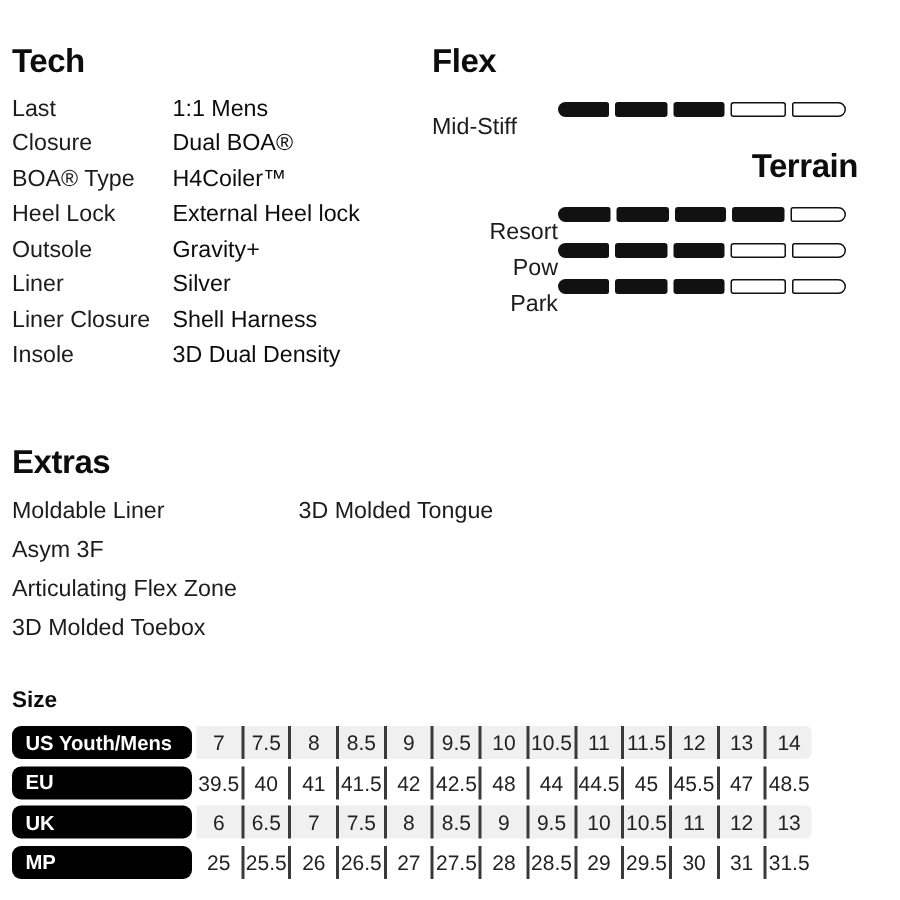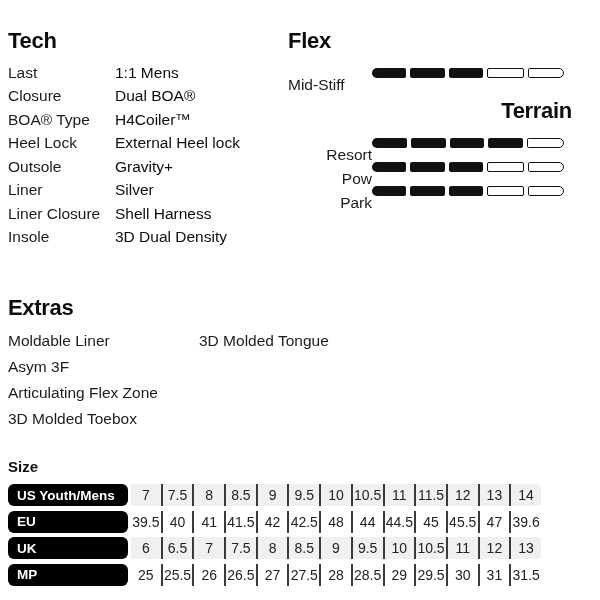--- a/index.html
+++ b/index.html
@@ -224,21 +224,21 @@
             <div class="size-cell">41</div>
             <div class="size-cell">41.5</div>
             <div class="size-cell">42</div>
             <div class="size-cell">42.5</div>
             <div class="size-cell">48</div>
             <div class="size-cell">44</div>
             <div class="size-cell">44.5</div>
             <div class="size-cell">45</div>
             <div class="size-cell">45.5</div>
             <div class="size-cell">47</div>
-            <div class="size-cell">39.6</div>
+            <div class="size-cell">48.5</div>
           </div>
         </div>
         <div class="size-row">
           <div class="size-pill">UK</div>
           <div class="size-cells striped">
             <div class="size-cell">6</div>
             <div class="size-cell">6.5</div>
             <div class="size-cell">7</div>
             <div class="size-cell">7.5</div>
             <div class="size-cell">8</div>

